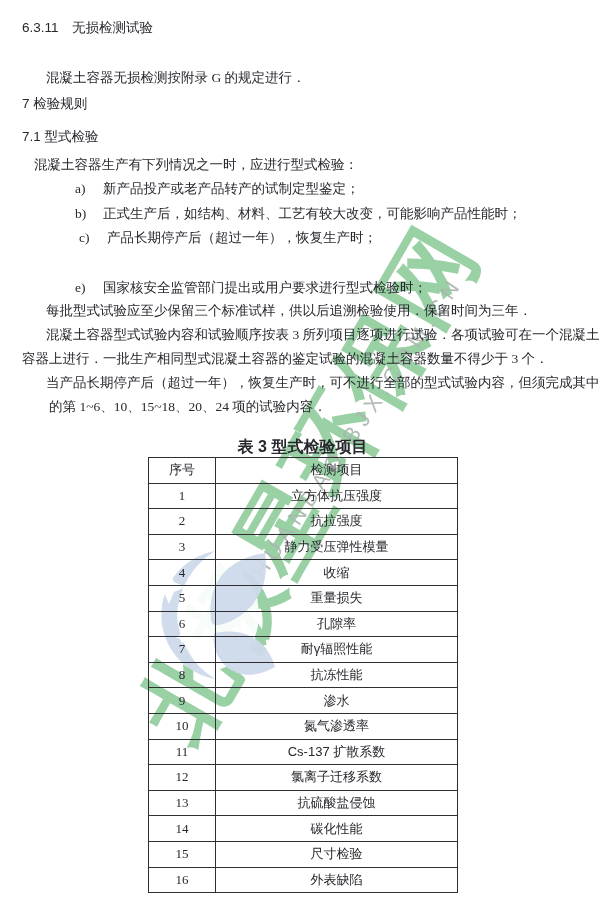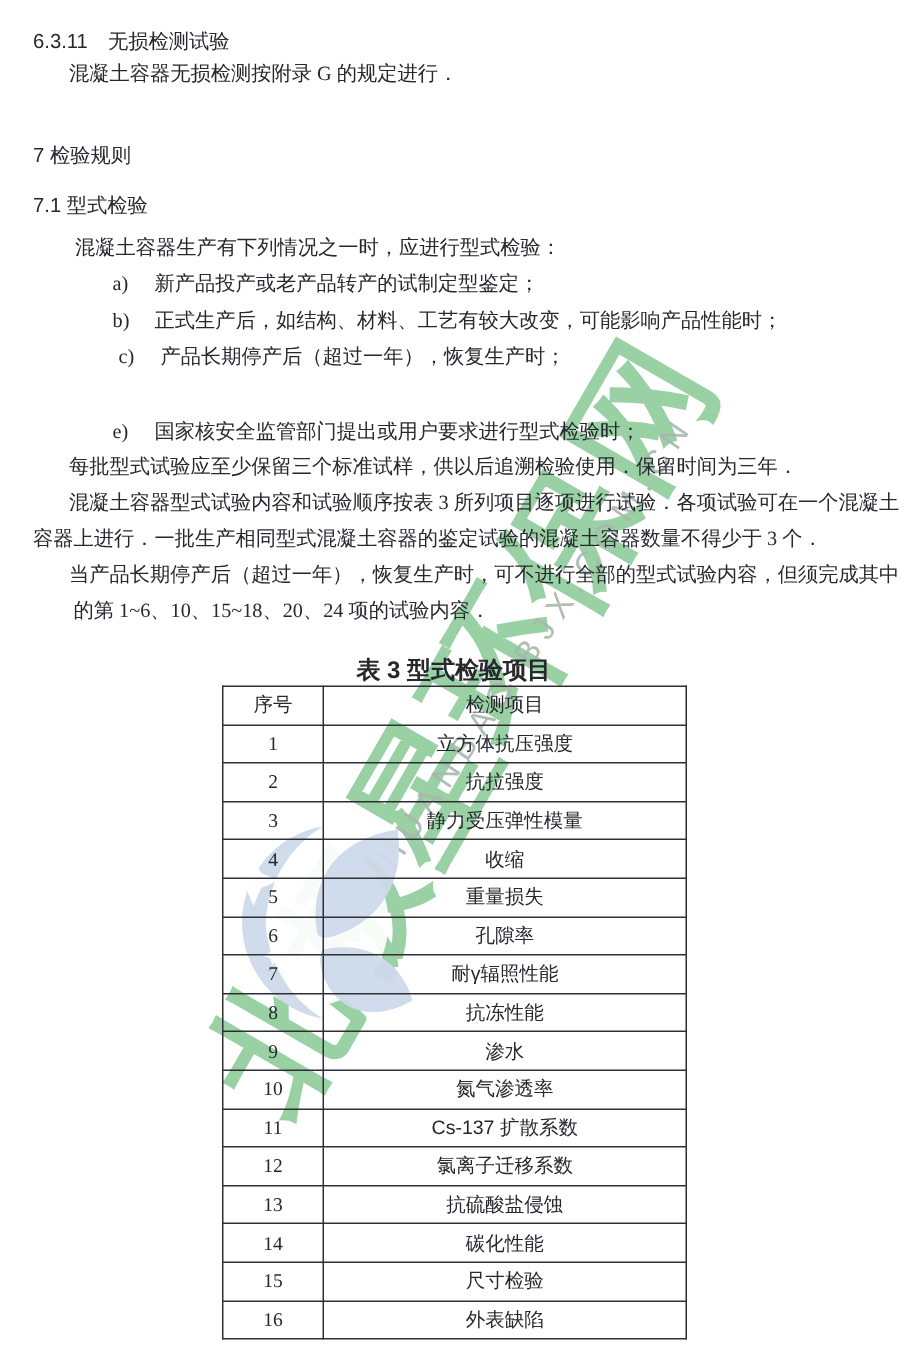--- a/index.html
+++ b/index.html
@@ -50,24 +50,24 @@
       <polygon points="44,27 49,39 61,44 49,49 44,61 39,49 27,44 39,39" fill="#ffffff" opacity="0.97"></polygon>
       <polygon points="27,71 29.5,77.5 36,80 29.5,82.5 27,89 24.5,82.5 18,80 24.5,77.5" fill="#ffffff" opacity="0.97"></polygon>
       <polygon points="57,87 59,92 64,94 59,96 57,101 55,96 50,94 55,92" fill="#ffffff" opacity="0.97"></polygon>
       <polygon points="72,25 73.5,28.5 77,30 73.5,31.5 72,35 70.5,31.5 67,30 70.5,28.5" fill="#ffffff" opacity="0.9"></polygon>
     </svg>
   </div>
 
   <div class="content">
 
     <div class="t h" style="top:18px;left:22px;">6.3.11　无损检测试验</div>
-    <div class="t" style="top:39px;left:46px;">混凝土容器无损检测按附录 G 的规定进行．</div>
+    <div class="t" style="top:68px;left:46px;">混凝土容器无损检测按附录 G 的规定进行．</div>
     <div class="t h" style="top:94px;left:22px;">7 检验规则</div>
     <div class="t h" style="top:127px;left:22px;">7.1 型式检验</div>
-    <div class="t" style="top:155px;left:50px;">混凝土容器生产有下列情况之一时，应进行型式检验：</div>
+    <div class="t" style="top:155px;left:34px;">混凝土容器生产有下列情况之一时，应进行型式检验：</div>
 
     <div class="t li" style="top:179px;left:75px;"><span class="lab">a)</span><span>新产品投产或老产品转产的试制定型鉴定；</span></div>
     <div class="t li" style="top:203.7px;left:75px;"><span class="lab">b)</span><span>正式生产后，如结构、材料、工艺有较大改变，可能影响产品性能时；</span></div>
     <div class="t li" style="top:228.4px;left:79px;"><span class="lab">c)</span><span>产品长期停产后（超过一年），恢复生产时；</span></div>
     <div class="t li" style="top:277.8px;left:75px;"><span class="lab">e)</span><span>国家核安全监管部门提出或用户要求进行型式检验时；</span></div>
 
     <div class="t" style="top:301px;left:46px;">每批型式试验应至少保留三个标准试样，供以后追溯检验使用．保留时间为三年．</div>
     <div class="t" style="top:325px;left:46px;">混凝土容器型式试验内容和试验顺序按表 3 所列项目逐项进行试验．各项试验可在一个混凝土</div>
     <div class="t" style="top:349px;left:22px;">容器上进行．一批生产相同型式混凝土容器的鉴定试验的混凝土容器数量不得少于 3 个．</div>
     <div class="t" style="top:373px;left:46px;">当产品长期停产后（超过一年），恢复生产时，可不进行全部的型式试验内容，但须完成其中</div>

